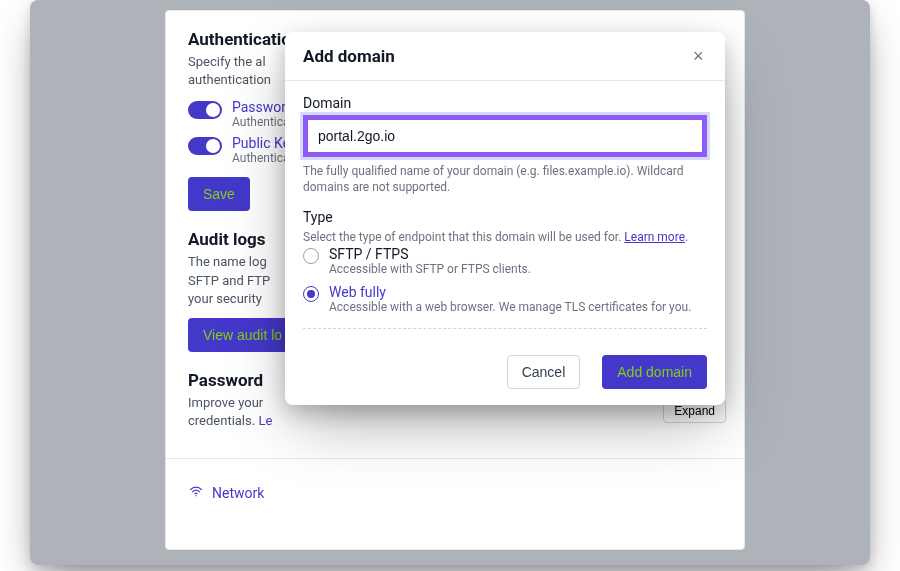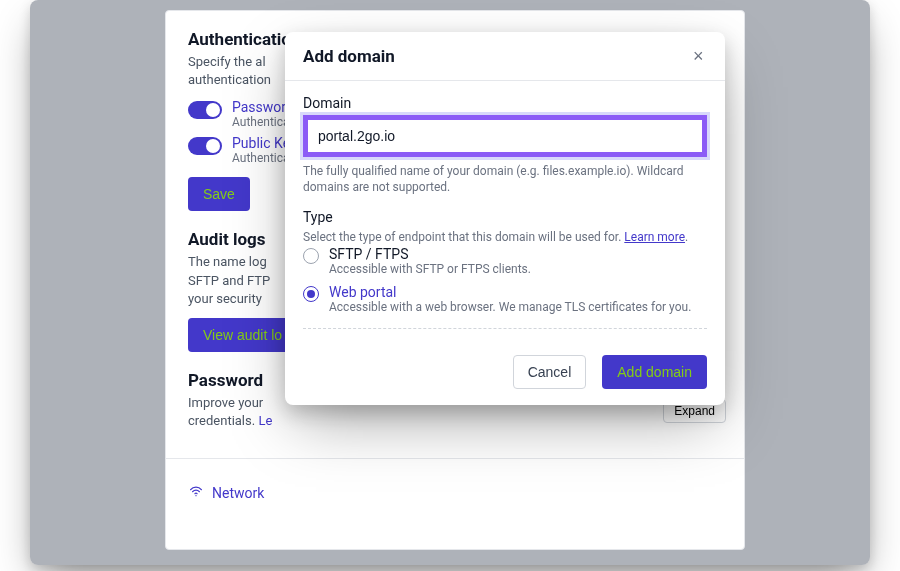--- a/index.html
+++ b/index.html
@@ -89,21 +89,21 @@
   }
   .radio-label { font-size:14px; color:#111827; }
   .radio-label.sel { color:#4338ca; }
   .radio-sub { font-size:12px; color:#6b7280; }
 
   .divider { border-top:1px dashed #d1d5db; }
   .next-note { font-size:13px; color:#374151; line-height:1.4; }
   .next-note b { font-weight:600; }
 
   .modal-footer {
-    display:flex; justify-content:flex-end; gap:16px;
+    display:flex; justify-content:flex-end; gap:22px;
     padding:12px 18px 16px;
   }
   .btn-cancel { background:#fff; border:1px solid #d1d5db; color:#374151; }
 
   .network-icon svg { width:16px; height:16px; stroke:#4338ca; }
 </style>
 </head>
 <body>
 
 <div class="stage">
@@ -207,21 +207,21 @@
             <div class="radio-row">
               <div class="radio"></div>
               <div>
                 <div class="radio-label">SFTP / FTPS</div>
                 <div class="radio-sub">Accessible with SFTP or FTPS clients.</div>
               </div>
             </div>
             <div class="radio-row">
               <div class="radio sel"></div>
               <div>
-                <div class="radio-label sel">Web portal</div>
+                <div class="radio-label sel">Web fully</div>
                 <div class="radio-sub">Accessible with a web browser. We manage TLS certificates for you.</div>
               </div>
             </div>
           </div>
         </div>
 
         <div class="divider"></div>
 
 
       </div>

